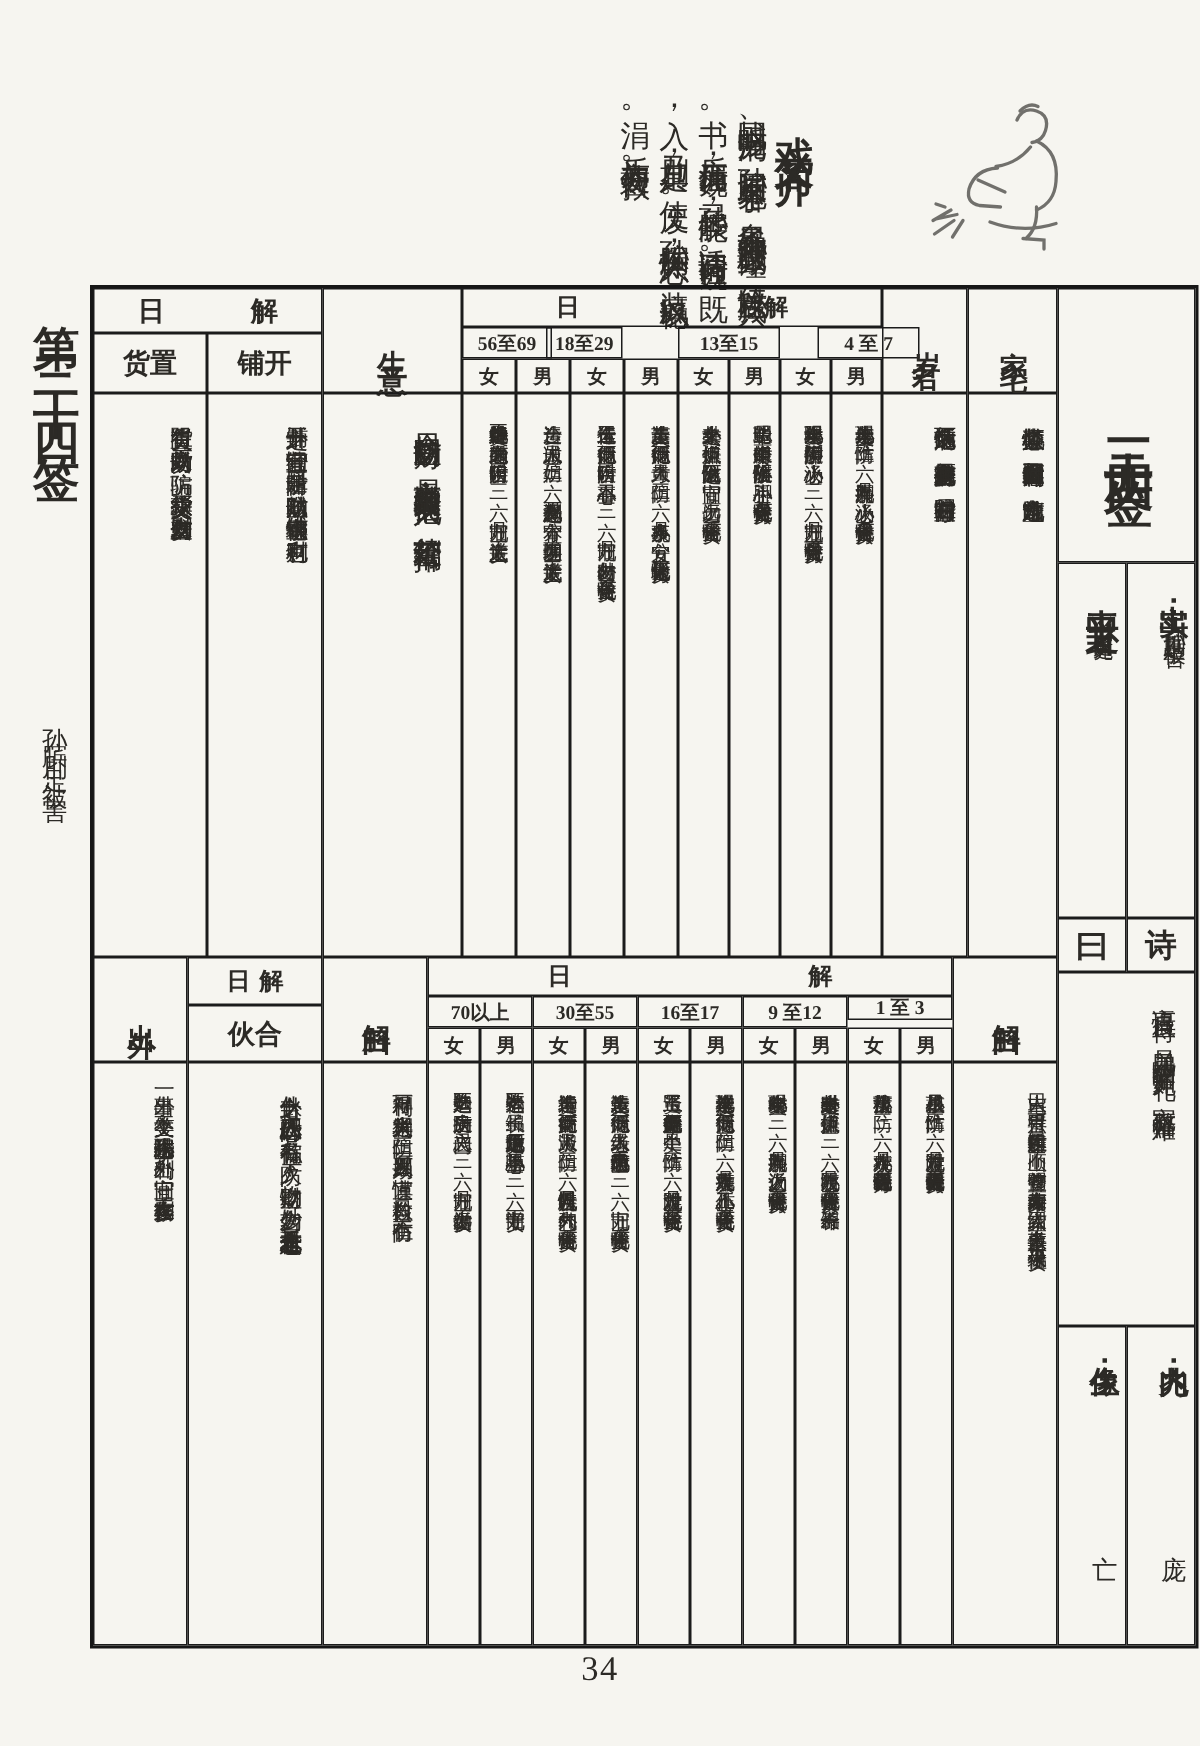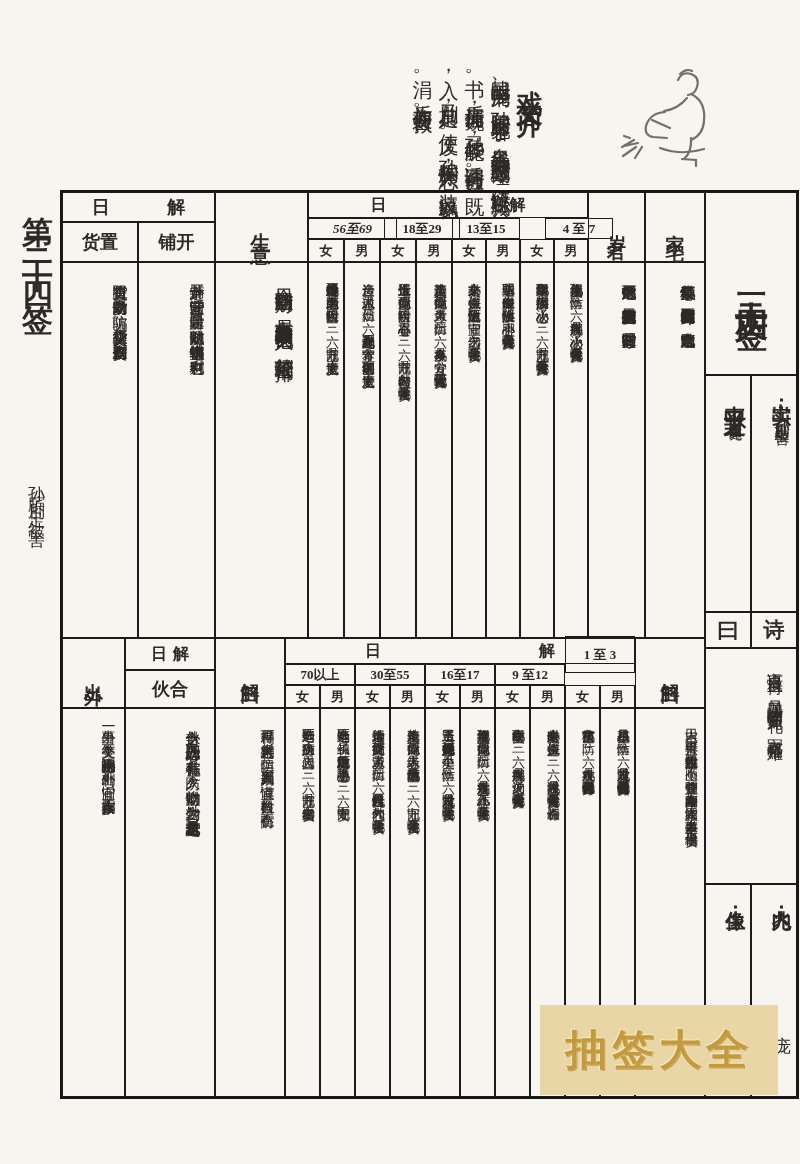--- a/index.html
+++ b/index.html
@@ -62,22 +62,22 @@
       <span>解</span>
     </div>
     <div class="c hd" style="left:0;top:30px;width:76px;height:40px;font-size:18px;">货置</div>
     <div class="c hd" style="left:76px;top:30px;width:77px;height:40px;font-size:18px;">铺开</div>
     <div class="c vh" style="left:153px;top:0;width:93px;height:70px;font-size:20px;letter-spacing:10px;">生意</div>
 
     <div class="c hd" style="left:246px;top:0;width:280px;height:26px;font-size:16px;justify-content:space-around;">
       <span>日</span>
       <span>解</span>
     </div>
-    <div class="c hd" style="left:246px;top:26px;width:89px;height:21px;font-size:13px;font-style:italic;">56至69</div>
-    <div class="c hd" style="left:322px;top:26px;width:76px;height:21px;font-size:13px;">18至29</div>
+    <div class="c hd" style="left:246px;top:26px;width:60px;height:21px;font-size:13px;">56至69</div>
+    <div class="c hd" style="left:302px;top:26px;width:51px;height:21px;font-size:13px;">18至29</div>
     <div class="c hd" style="left:390px;top:26px;width:68px;height:21px;font-size:13px;">13至15</div>
     <div class="c hd" style="left:458px;top:26px;width:68px;height:21px;font-size:13px;margin-left:25px;">4 至 7</div>
 
     <div class="c hd" style="left:246px;top:47px;width:36px;height:23px;font-size:13px;">女</div>
     <div class="c hd" style="left:282px;top:47px;width:36px;height:23px;font-size:13px;">男</div>
     <div class="c hd" style="left:318px;top:47px;width:36px;height:23px;font-size:13px;">女</div>
     <div class="c hd" style="left:354px;top:47px;width:36px;height:23px;font-size:13px;">男</div>
     <div class="c hd" style="left:390px;top:47px;width:34px;height:23px;font-size:13px;">女</div>
     <div class="c hd" style="left:424px;top:47px;width:34px;height:23px;font-size:13px;">男</div>
     <div class="c hd" style="left:458px;top:47px;width:34px;height:23px;font-size:13px;">女</div>
@@ -118,21 +118,21 @@
     <div class="c vh" style="left:153px;top:446px;width:70px;height:70px;font-size:19px;letter-spacing:5px;">解曰</div>
 
     <div class="c hd" style="left:223px;top:446px;width:350px;height:26px;font-size:16px;justify-content:space-around;">
       <span>日</span>
       <span>解</span>
     </div>
     <div class="c hd" style="left:223px;top:472px;width:70px;height:21px;font-size:13px;">70以上</div>
     <div class="c hd" style="left:293px;top:472px;width:70px;height:21px;font-size:13px;">30至55</div>
     <div class="c hd" style="left:363px;top:472px;width:70px;height:21px;font-size:13px;">16至17</div>
     <div class="c hd" style="left:433px;top:472px;width:70px;height:21px;font-size:13px;">9 至12</div>
-    <div class="c hd" style="left:503px;top:444px;width:70px;height:37px;font-size:13px;">1 至 3</div>
+    <div class="c hd" style="left:503px;top:472px;width:70px;height:16px;font-size:13px;">1 至 3</div>
 
     <div class="c hd" style="left:223px;top:493px;width:35px;height:23px;font-size:13px;">女</div>
     <div class="c hd" style="left:258px;top:493px;width:35px;height:23px;font-size:13px;">男</div>
     <div class="c hd" style="left:293px;top:493px;width:35px;height:23px;font-size:13px;">女</div>
     <div class="c hd" style="left:328px;top:493px;width:35px;height:23px;font-size:13px;">男</div>
     <div class="c hd" style="left:363px;top:493px;width:35px;height:23px;font-size:13px;">女</div>
     <div class="c hd" style="left:398px;top:493px;width:35px;height:23px;font-size:13px;">男</div>
     <div class="c hd" style="left:433px;top:493px;width:35px;height:23px;font-size:13px;">女</div>
     <div class="c hd" style="left:468px;top:493px;width:35px;height:23px;font-size:13px;">男</div>
     <div class="c hd" style="left:503px;top:493px;width:35px;height:23px;font-size:13px;">女</div>
@@ -174,18 +174,16 @@
     </div>
 
     <div class="c v" style="left:643px;top:692px;width:46px;height:213px;padding:10px 0;">
       <span class="ph" style="font-size:20px;font-weight:bold;">生像：</span><span class="ph" style="font-size:17px;margin-inline-start:108px;">亡</span>
     </div>
     <div class="c v" style="left:689px;top:692px;width:46px;height:213px;padding:10px 0;">
       <span class="ph" style="font-size:20px;font-weight:bold;">内兆：</span><span class="ph" style="font-size:17px;margin-inline-start:108px;">庞</span>
     </div>
   </div>
 
-  <div class="wm">
-    <span>抽签大全</span>
-  </div>
 
+  <div class="pagenum">34</div>
 
 </div>
 
 </body></html>

